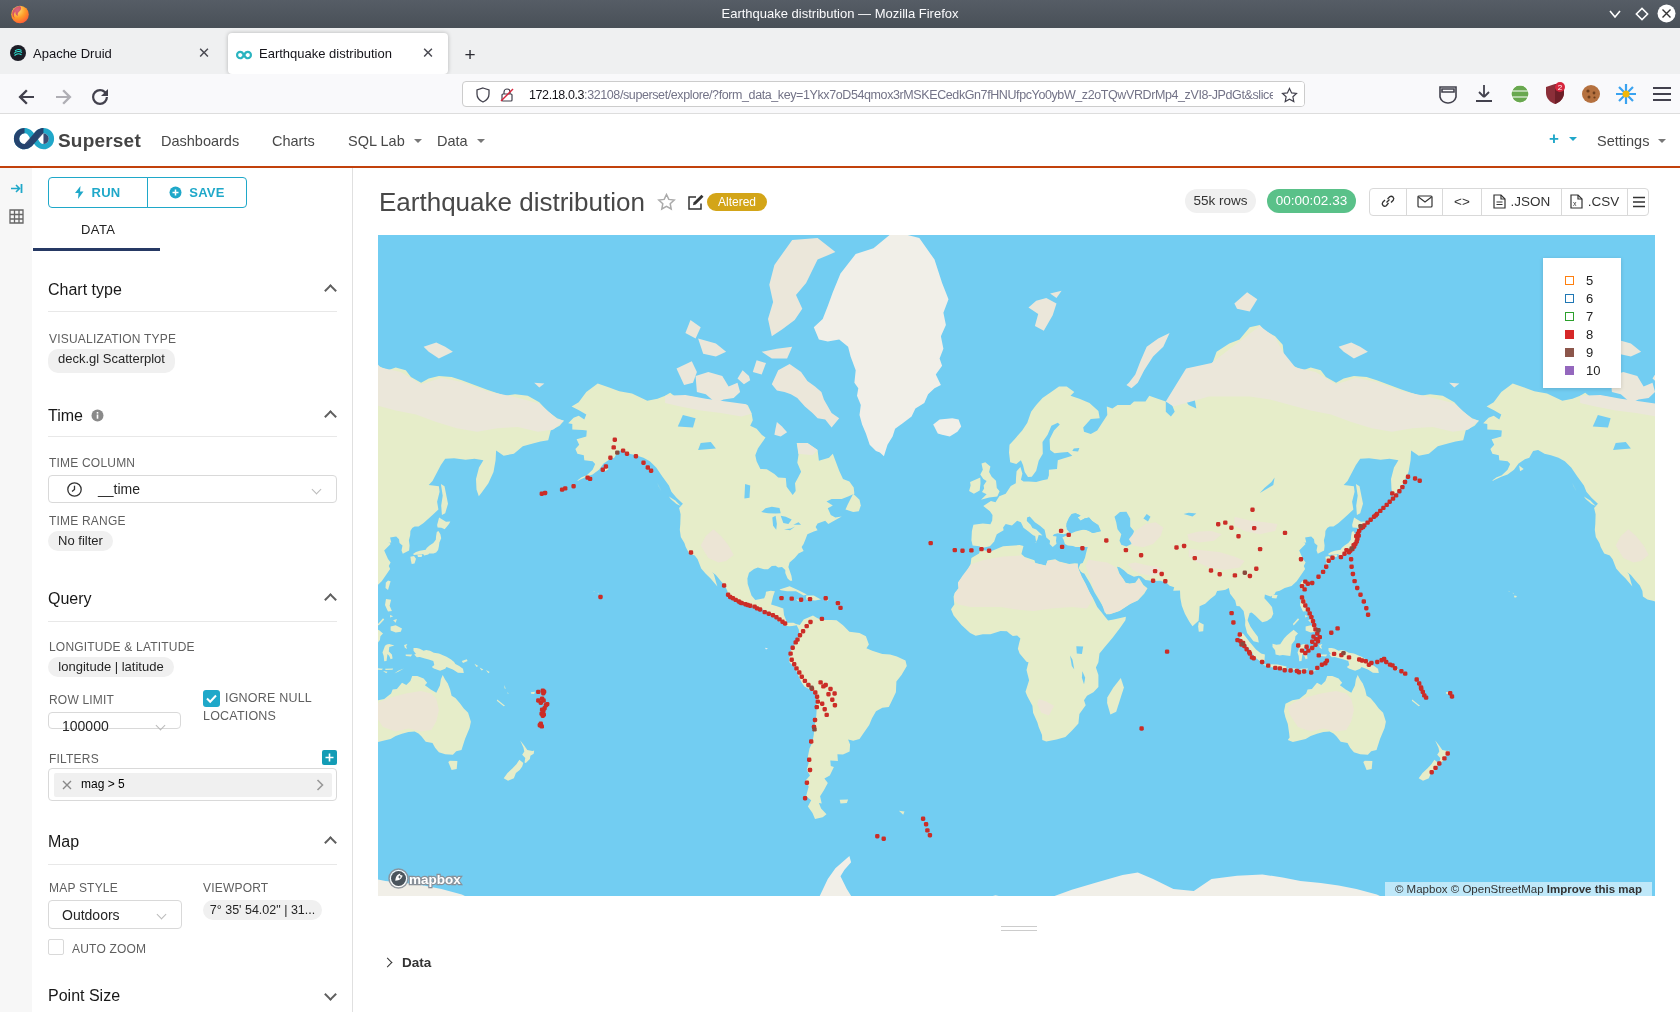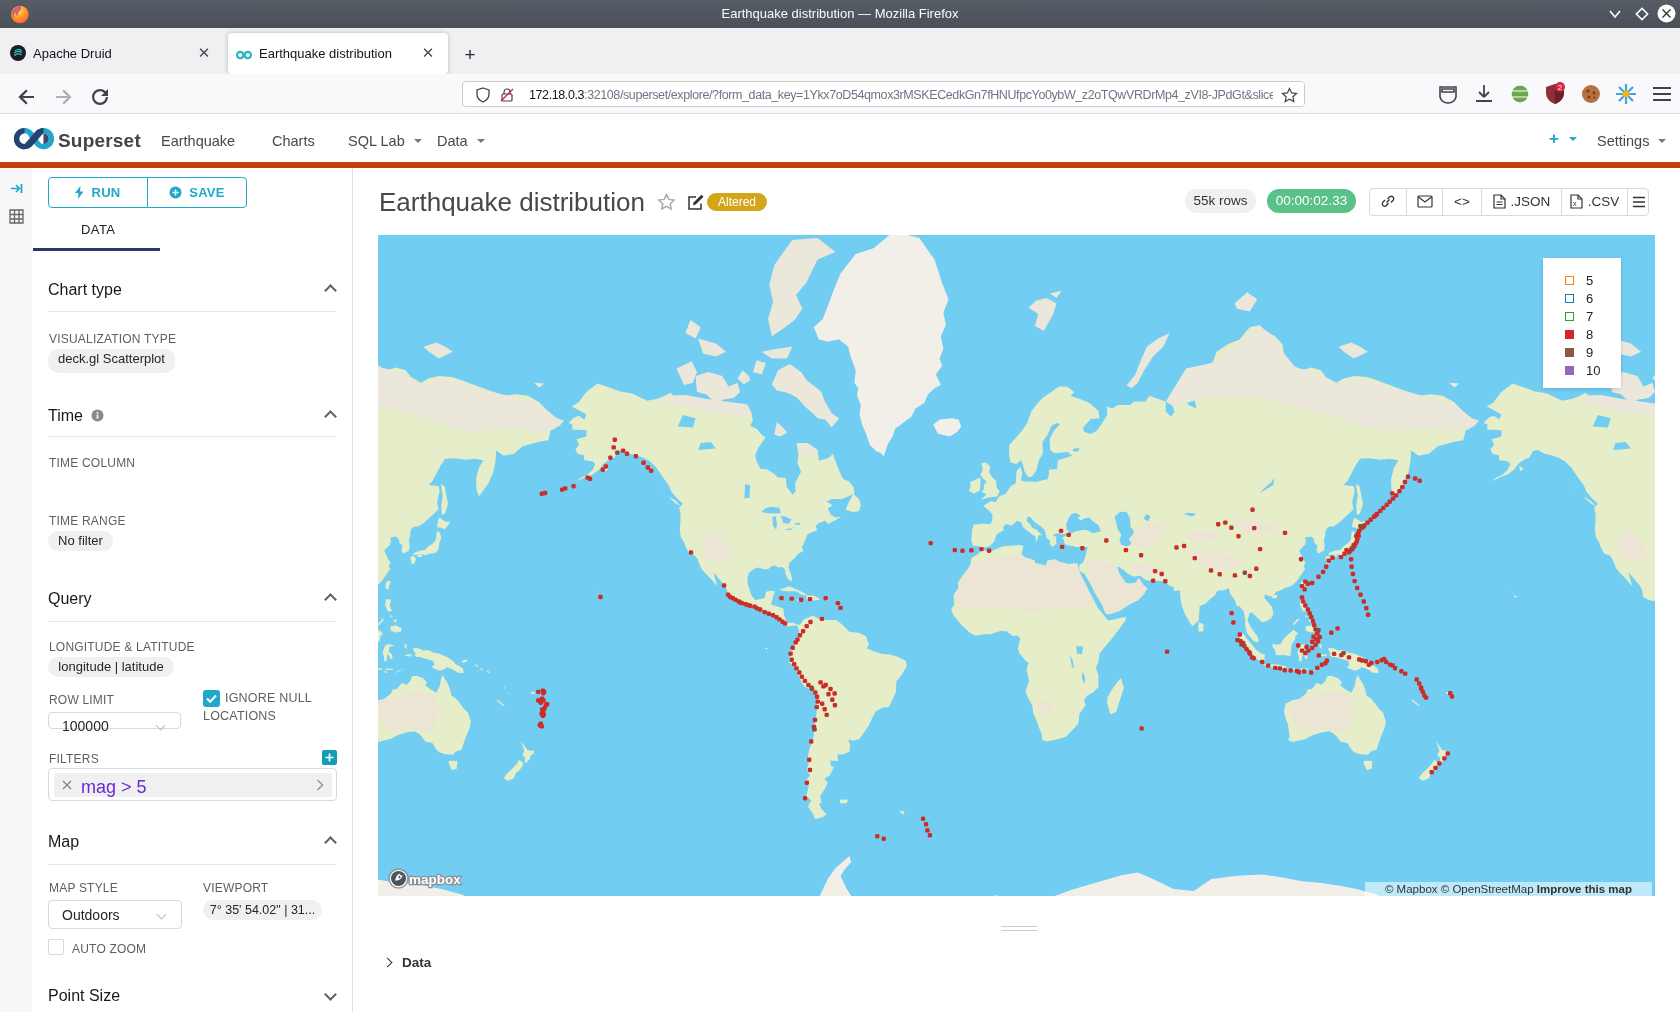--- a/index.html
+++ b/index.html
@@ -12,21 +12,21 @@
 .tab .label{position:absolute;left:40px;top:13px;white-space:nowrap}
 .tab .x{position:absolute;top:12px;width:16px;height:16px;color:#4a4a52;font-size:15px;line-height:16px;text-align:center}
 #tab2{left:228px;width:220px;background:#fff;border-radius:4px;box-shadow:0 0 4px rgba(0,0,0,.25)}
 #newtab{position:absolute;left:460px;top:17px;width:20px;height:20px;color:#2b2b33;font-size:19px;line-height:20px;text-align:center}
 #navrow{position:absolute;left:0;top:74px;width:1680px;height:40px;background:#f9f9fb;border-bottom:1px solid #ddd}
 .nicon{position:absolute;top:8px;width:24px;height:24px;color:#42414d}
 #urlbox{position:absolute;left:462px;top:7px;width:843px;height:26px;background:#fff;border:1px solid #ccc;border-radius:4px;overflow:hidden}
 #urltext{position:absolute;left:66px;top:6px;font-size:12.5px;letter-spacing:-0.4px;color:#15141a;white-space:nowrap;width:745px;overflow:hidden}
 #urltext .dim{color:#737387}
 
-#ssnav{position:absolute;left:0;top:114px;width:1680px;height:54px;background:#fff;border-bottom:6px solid #c2410c}
+#ssnav{position:absolute;left:0;top:114px;width:1680px;height:54px;background:#fff;border-bottom:2px solid #c2410c}
 #sslogo{position:absolute;left:13px;top:14px}
 #ssname{position:absolute;left:58px;top:16px;font-size:19px;font-weight:bold;color:#444;letter-spacing:.2px}
 .navitem{position:absolute;top:19px;font-size:14.5px;color:#484848}
 .caret{display:inline-block;width:0;height:0;border-left:4px solid transparent;border-right:4px solid transparent;border-top:4px solid #777;vertical-align:middle;margin-left:5px;margin-bottom:2px}
 
 #rail{position:absolute;left:0;top:168px;width:32px;height:844px;background:#f7f7f7}
 #sidebar{position:absolute;left:32px;top:168px;width:321px;height:844px;background:#fff;border-right:1px solid #e0e0e0}
 
 #runsave{position:absolute;left:16px;top:9px;width:199px;height:33px}
 .rsbtn{position:absolute;top:0;height:31px;border:1px solid #1fa8c9;color:#1fa8c9;font-size:13px;font-weight:bold;text-align:center;line-height:29px;letter-spacing:.3px}
@@ -51,21 +51,21 @@
 #rowspill{position:absolute;left:832px;top:21px;width:71px;height:24px;background:#f0f0f0;border-radius:12px;font-size:13.5px;color:#333;text-align:center;line-height:24px}
 #timerpill{position:absolute;left:914px;top:21px;width:89px;height:24px;background:#5ac189;border-radius:12px;font-size:13.5px;color:#fff;text-align:center;line-height:24px}
 #btngroup{position:absolute;left:1016px;top:20px;width:280px;height:28px;border:1px solid #d9d9d9;border-radius:4px}
 .bseg{position:absolute;top:0;height:26px;border-right:1px solid #d9d9d9;color:#333;font-size:13.5px;line-height:26px;text-align:center}
 
 #mapwrap{position:absolute;left:25px;top:67px;width:1277px;height:661px;overflow:hidden}
 #legend{position:absolute;left:1165px;top:23px;width:78px;height:130px;background:#fff;box-shadow:0 1px 4px rgba(0,0,0,.15)}
 .litem{position:absolute;left:22px;width:60px;height:10px;font-size:13px;color:#222;line-height:10px}
 .lsq{display:inline-block;width:9px;height:9px;margin-right:12px;vertical-align:top}
 #mblogo{position:absolute;left:10px;top:633px;width:80px;height:21px}
-#attrib{position:absolute;right:3px;top:647px;height:14px;background:rgba(255,255,255,.55);font-size:11.5px;color:#333;line-height:14px;padding:0 20px}
+#attrib{position:absolute;right:3px;top:647px;height:14px;background:rgba(255,255,255,.55);font-size:11.5px;color:#333;line-height:14px;padding:0 10px}
 #handle{position:absolute;left:648px;top:758px;width:36px;height:6px}
 #handle div{height:1px;background:#ccc;margin-bottom:3px}
 #datarow{position:absolute;left:49px;top:787px;font-size:13.5px;font-weight:bold;color:#333}
 #datachev{position:absolute;left:31px;top:791px;width:7px;height:7px;border-top:1.7px solid #333;border-right:1.7px solid #333;transform:rotate(45deg)}
 </style></head>
 <body>
 
 <div id="titlebar">
   <div class="title">Earthquake distribution — Mozilla Firefox</div>
   <svg class="abs" style="left:10px;top:4px" width="20" height="20" viewBox="0 0 20 20">
@@ -167,21 +167,21 @@
       <path d="M3 6h18M3 12h18M3 18h18" stroke="#42414d" stroke-width="1.8"></path>
     </svg>
 </div>
 
 <div id="ssnav">
   <svg id="sslogo" width="42" height="26" viewBox="0 0 34 22">
       <path d="M9 0a9 9 0 0 0 0 18c3.6 0 6-2 8-4.6C19 16 21.4 18 25 18a9 9 0 0 0 0-18c-3.6 0-6 2-8 4.6C15 2 12.6 0 9 0zm0 4.5c2 0 3.4 1.6 4.8 4.5C12.4 11.9 11 13.5 9 13.5a4.5 4.5 0 0 1 0-9zm16 0a4.5 4.5 0 0 1 0 9c-2 0-3.4-1.6-4.8-4.5C21.6 6.1 23 4.5 25 4.5z" fill="#20a7c9"></path>
       <path d="M25 0c-3.6 0-6 2-8 4.6L9 13.5a4.5 4.5 0 0 1 0-9L9 0a9 9 0 0 0 0 18c3.6 0 6-2 8-4.6l8-8.9a4.5 4.5 0 0 1 0 9z" fill="#263964" opacity=".9"></path>
     </svg>
   <div id="ssname">Superset</div>
-  <div class="navitem" style="left:161px">Earthquake</div>
+  <div class="navitem" style="left:161px">Dashboards</div>
   <div class="navitem" style="left:272px">Charts</div>
   <div class="navitem" style="left:348px">SQL Lab <span class="caret"></span></div>
   <div class="navitem" style="left:437px">Data <span class="caret"></span></div>
   <div class="navitem" style="left:1549px;color:#20a7c9;font-weight:bold;font-size:17px;top:15px">+ <span class="caret" style="border-top-color:#20a7c9"></span></div>
   <div class="navitem" style="left:1597px">Settings <span class="caret"></span></div>
 </div>
 
 <div id="rail">
   <svg class="abs" style="left:10px;top:14px" width="13" height="13" viewBox="0 0 13 13">
       <path d="M1 6.5h8M6 3l3.5 3.5L6 10" stroke="#1fa8c9" stroke-width="1.6" fill="none"></path>
@@ -211,20 +211,28 @@
   <div class="lbl" style="left:17px;top:164px">VISUALIZATION TYPE</div>
   <div class="pill" style="left:16px;top:181px;width:127px;height:24px">deck.gl Scatterplot</div>
   <div class="sechead" style="top:239px">Time <svg width="13" height="13" viewBox="0 0 13 13" style="vertical-align:-1px;margin-left:4px">
         <circle cx="6.5" cy="6.5" r="6" fill="#8a8a8a"></circle>
         <rect x="5.7" y="5.5" width="1.6" height="4.2" fill="#fff"></rect>
         <rect x="5.7" y="3" width="1.6" height="1.6" fill="#fff"></rect>
       </svg></div>
   <div class="sechev chevup" style="left:294px;top:244px"></div>
   <div class="secline" style="top:268px"></div>
   <div class="lbl" style="left:17px;top:288px">TIME COLUMN</div>
+  <div class="selbox" style="left:16px;top:307px;width:289px;height:28px">
+    <svg class="abs" style="left:18px;top:6px" width="15" height="15" viewBox="0 0 15 15">
+        <circle cx="7.5" cy="7.5" r="6.7" fill="none" stroke="#333" stroke-width="1.3"></circle>
+        <path d="M7.5 3.8v3.7L5 9.6" fill="none" stroke="#333" stroke-width="1.3"></path>
+      </svg>
+    <span class="abs" style="left:49px;top:5px">__time</span>
+    <div class="selchev" style="left:264px;top:10px"></div>
+  </div>
   <div class="lbl" style="left:17px;top:346px">TIME RANGE</div>
   <div class="pill" style="left:16px;top:363px;width:65px;height:20px">No filter</div>
   <div class="sechead" style="top:422px">Query</div>
   <div class="sechev chevup" style="left:294px;top:427px"></div>
   <div class="secline" style="top:453px"></div>
   <div class="lbl" style="left:17px;top:472px">LONGITUDE &amp; LATITUDE</div>
   <div class="pill" style="left:16px;top:489px;width:126px;height:20px">longitude | latitude</div>
   <div class="lbl" style="left:17px;top:525px">ROW LIMIT</div>
   <div class="selbox" style="left:16px;top:544px;width:133px;height:17px">
     <span class="abs" style="left:13px;top:5px">100000</span>
@@ -241,21 +249,21 @@
   <div class="abs" style="left:290px;top:582px;width:15px;height:15px;background:#139cb5;border-radius:2px">
     <svg width="15" height="15" viewBox="0 0 15 15">
         <path d="M7.5 3.5v8M3.5 7.5h8" stroke="#fff" stroke-width="1.6"></path>
       </svg>
   </div>
   <div class="selbox" style="left:16px;top:600px;width:289px;height:33px">
     <div class="abs" style="left:5px;top:4px;width:278px;height:24px;background:#f0f0f0;border-radius:2px">
       <svg class="abs" style="left:8px;top:7px" width="10" height="10" viewBox="0 0 10 10">
           <path d="M1 1l8 8M9 1L1 9" stroke="#888" stroke-width="1.4"></path>
         </svg>
-      <span class="abs" style="left:27px;top:4px;font-size:18px;color:#6d28d9">mag &gt; 5</span>
+      <span class="abs" style="left:27px;top:4px;font-size:12px;color:#000000">mag &gt; 5</span>
       <svg class="abs" style="left:262px;top:6px" width="8" height="12" viewBox="0 0 8 12">
           <path d="M1.5 1l5 5-5 5" fill="none" stroke="#999" stroke-width="1.6"></path>
         </svg>
     </div>
   </div>
   <div class="sechead" style="top:665px">Map</div>
   <div class="sechev chevup" style="left:294px;top:670px"></div>
   <div class="secline" style="top:696px"></div>
   <div class="lbl" style="left:17px;top:713px">MAP STYLE</div>
   <div class="selbox" style="left:16px;top:732px;width:134px;height:29px">

